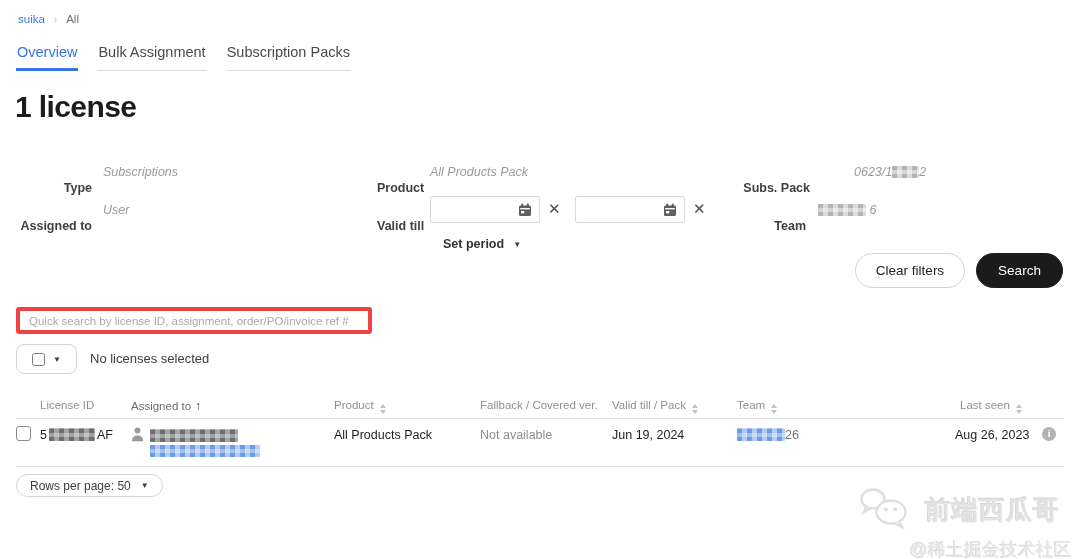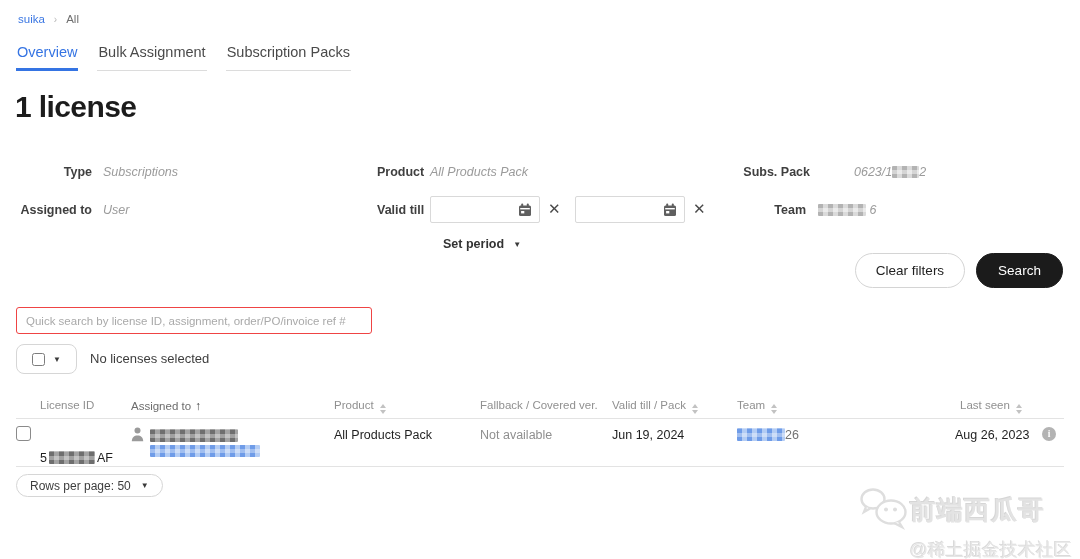--- a/index.html
+++ b/index.html
@@ -18,42 +18,42 @@
 
   
   .tabs { left:16px; top:44px; display:flex; gap:19px; font-size:14.5px; }
   .tab { padding:0 1px 8px 1px; border-bottom:3px solid transparent; cursor:pointer; }
   .tab.active   { color:#3574e3; border-bottom-color:#3574e3; }
   .tab.inactive { color:#4a4a4a; border-bottom:1px solid #dcdcdc; padding-bottom:10px; }
 
   .h1 { left:15px; top:90px; font-size:30px; font-weight:700; letter-spacing:-0.6px; color:#1c1c1c; }
 
   
-  .flabel { position:absolute; font-size:12.5px; font-weight:700; color:#3f3f3f; }
+  .flabel { position:absolute; font-size:12.5px; font-weight:700; color:#3f3f3f;margin-top:16px; }
   .fvalue { position:absolute; font-size:12.5px; color:#9b9b9b; cursor:pointer;font-style:italic; }
   .right  { text-align:right; }
 
   .dateinput { position:absolute; width:110px; height:27px; border:1px solid #d9d9d9; border-radius:2px; background:#fff; }
   .dateinput input { width:80px; height:100%; border:none; outline:none; font-size:12px; padding:0 6px; background:transparent; }
   .cal { position:absolute; right:7px; top:6px; }
   .xbtn { position:absolute; font-size:15px; color:#4a4a4a; cursor:pointer; line-height:1; }
 
   .setperiod { position:absolute; left:443px; top:237px; display:flex; align-items:center; gap:9px;
                font-size:12.5px; font-weight:600; color:#333; cursor:pointer; }
   .caret { font-size:8px; color:#3a3a3a; }
 
   
   .btn { position:absolute; height:35px; border-radius:18px; display:flex; align-items:center;
          justify-content:center; font-size:13.5px; cursor:pointer; }
   .btn-outline { left:855px; top:253px; width:110px; background:#fff; border:1px solid #d4d4d4; color:#222; }
   .btn-dark    { left:976px; top:253px; width:87px;  background:#1b1b1b; border:1px solid #1b1b1b; color:#fff; }
 
   
   .qsearch { left:16px; top:307px; width:356px; height:27px; }
-  .qsearch input { width:100%; height:100%; border:1px solid #ef4444; border-radius:3px; font-size:11.5px;
+  .qsearch input { width:100%; height:100%; border:4px solid #ef4444; border-radius:3px; font-size:11.5px;
                    padding:0 9px; outline:none; color:#333; font-family:"Liberation Sans",sans-serif; }
   .qsearch input::placeholder { color:#a9a9a9; }
 
   
   .selbtn { left:16px; top:344px; width:61px; height:30px; border:1px solid #d6d6d6; border-radius:8px;
             display:flex; align-items:center; justify-content:center; gap:8px; cursor:pointer; background:#fff; }
   .cb { display:inline-block; width:13px; height:13px; border:1.5px solid #7d7d7d; border-radius:2.5px; background:#fff; }
   .seltext { left:90px; top:351px; font-size:13px; color:#3d3d3d; }
 
   
@@ -91,21 +91,21 @@
 
   .info { position:absolute; left:1042px; top:427px; width:14px; height:14px; border-radius:50%;
           background:#b3b3b3; color:#fff; font-size:9.5px; font-weight:700; text-align:center;
           line-height:14px; cursor:pointer; font-family:"Liberation Serif", serif; }
 
   .rpp { left:16px; top:474px; height:23px; padding:0 13px; border:1px solid #d6d6d6; border-radius:12px;
          display:flex; align-items:center; gap:10px; font-size:12px; color:#3d3d3d; cursor:pointer; background:#fff; }
 
   
   .wm { left:858px; top:486px; width:214px; color:#e3e3e3; }
-  .wm-row { display:flex; align-items:center; gap:0; }
+  .wm-row { display:flex; align-items:center; gap:15px; }
   .wm-l1 { font-size:26px; font-weight:700; letter-spacing:1px;
            text-shadow:-1px -1px 0 #d6d6d6, 1px 1px 0 #ffffff; white-space:nowrap; }
   .wm-l2 { margin-top:4px; font-size:18px; text-align:right; color:#e6e6e6;
            text-shadow:-1px -1px 0 #dadada, 1px 1px 0 #ffffff; white-space:nowrap; }
 </style>
 </head>
 <body>
 
 <div class="page">
 
@@ -219,21 +219,21 @@
         <i class="up"></i>
         <i class="dn"></i>
       </span>
   </div>
 
   <div class="hr" style="top:418px;"></div>
 
   <div>
     <span class="rowcb"></span>
 
-    <div class="td" style="left:40px; font-weight:500;margin-top:23px;">
+    <div class="td" style="left:40px; font-weight:500;">
       <span>5</span><span class="redact rd-dark" style="width:46px; height:13px; margin:0 2px;"></span><span>AF</span>
     </div>
 
     <span class="abs" style="left:131px; top:427px;">
       <svg width="13" height="15" viewBox="0 0 13 15">
           <circle cx="6.5" cy="3.4" r="3" fill="#9a9a9a"></circle>
           <path d="M0.8 14.2 C0.8 10.4 3.3 8.4 6.5 8.4 C9.7 8.4 12.2 10.4 12.2 14.2 Z" fill="#9a9a9a"></path>
         </svg>
     </span>
     <span class="redact rd-dark abs" style="left:150px; top:429px; width:88px; height:13px;"></span>

